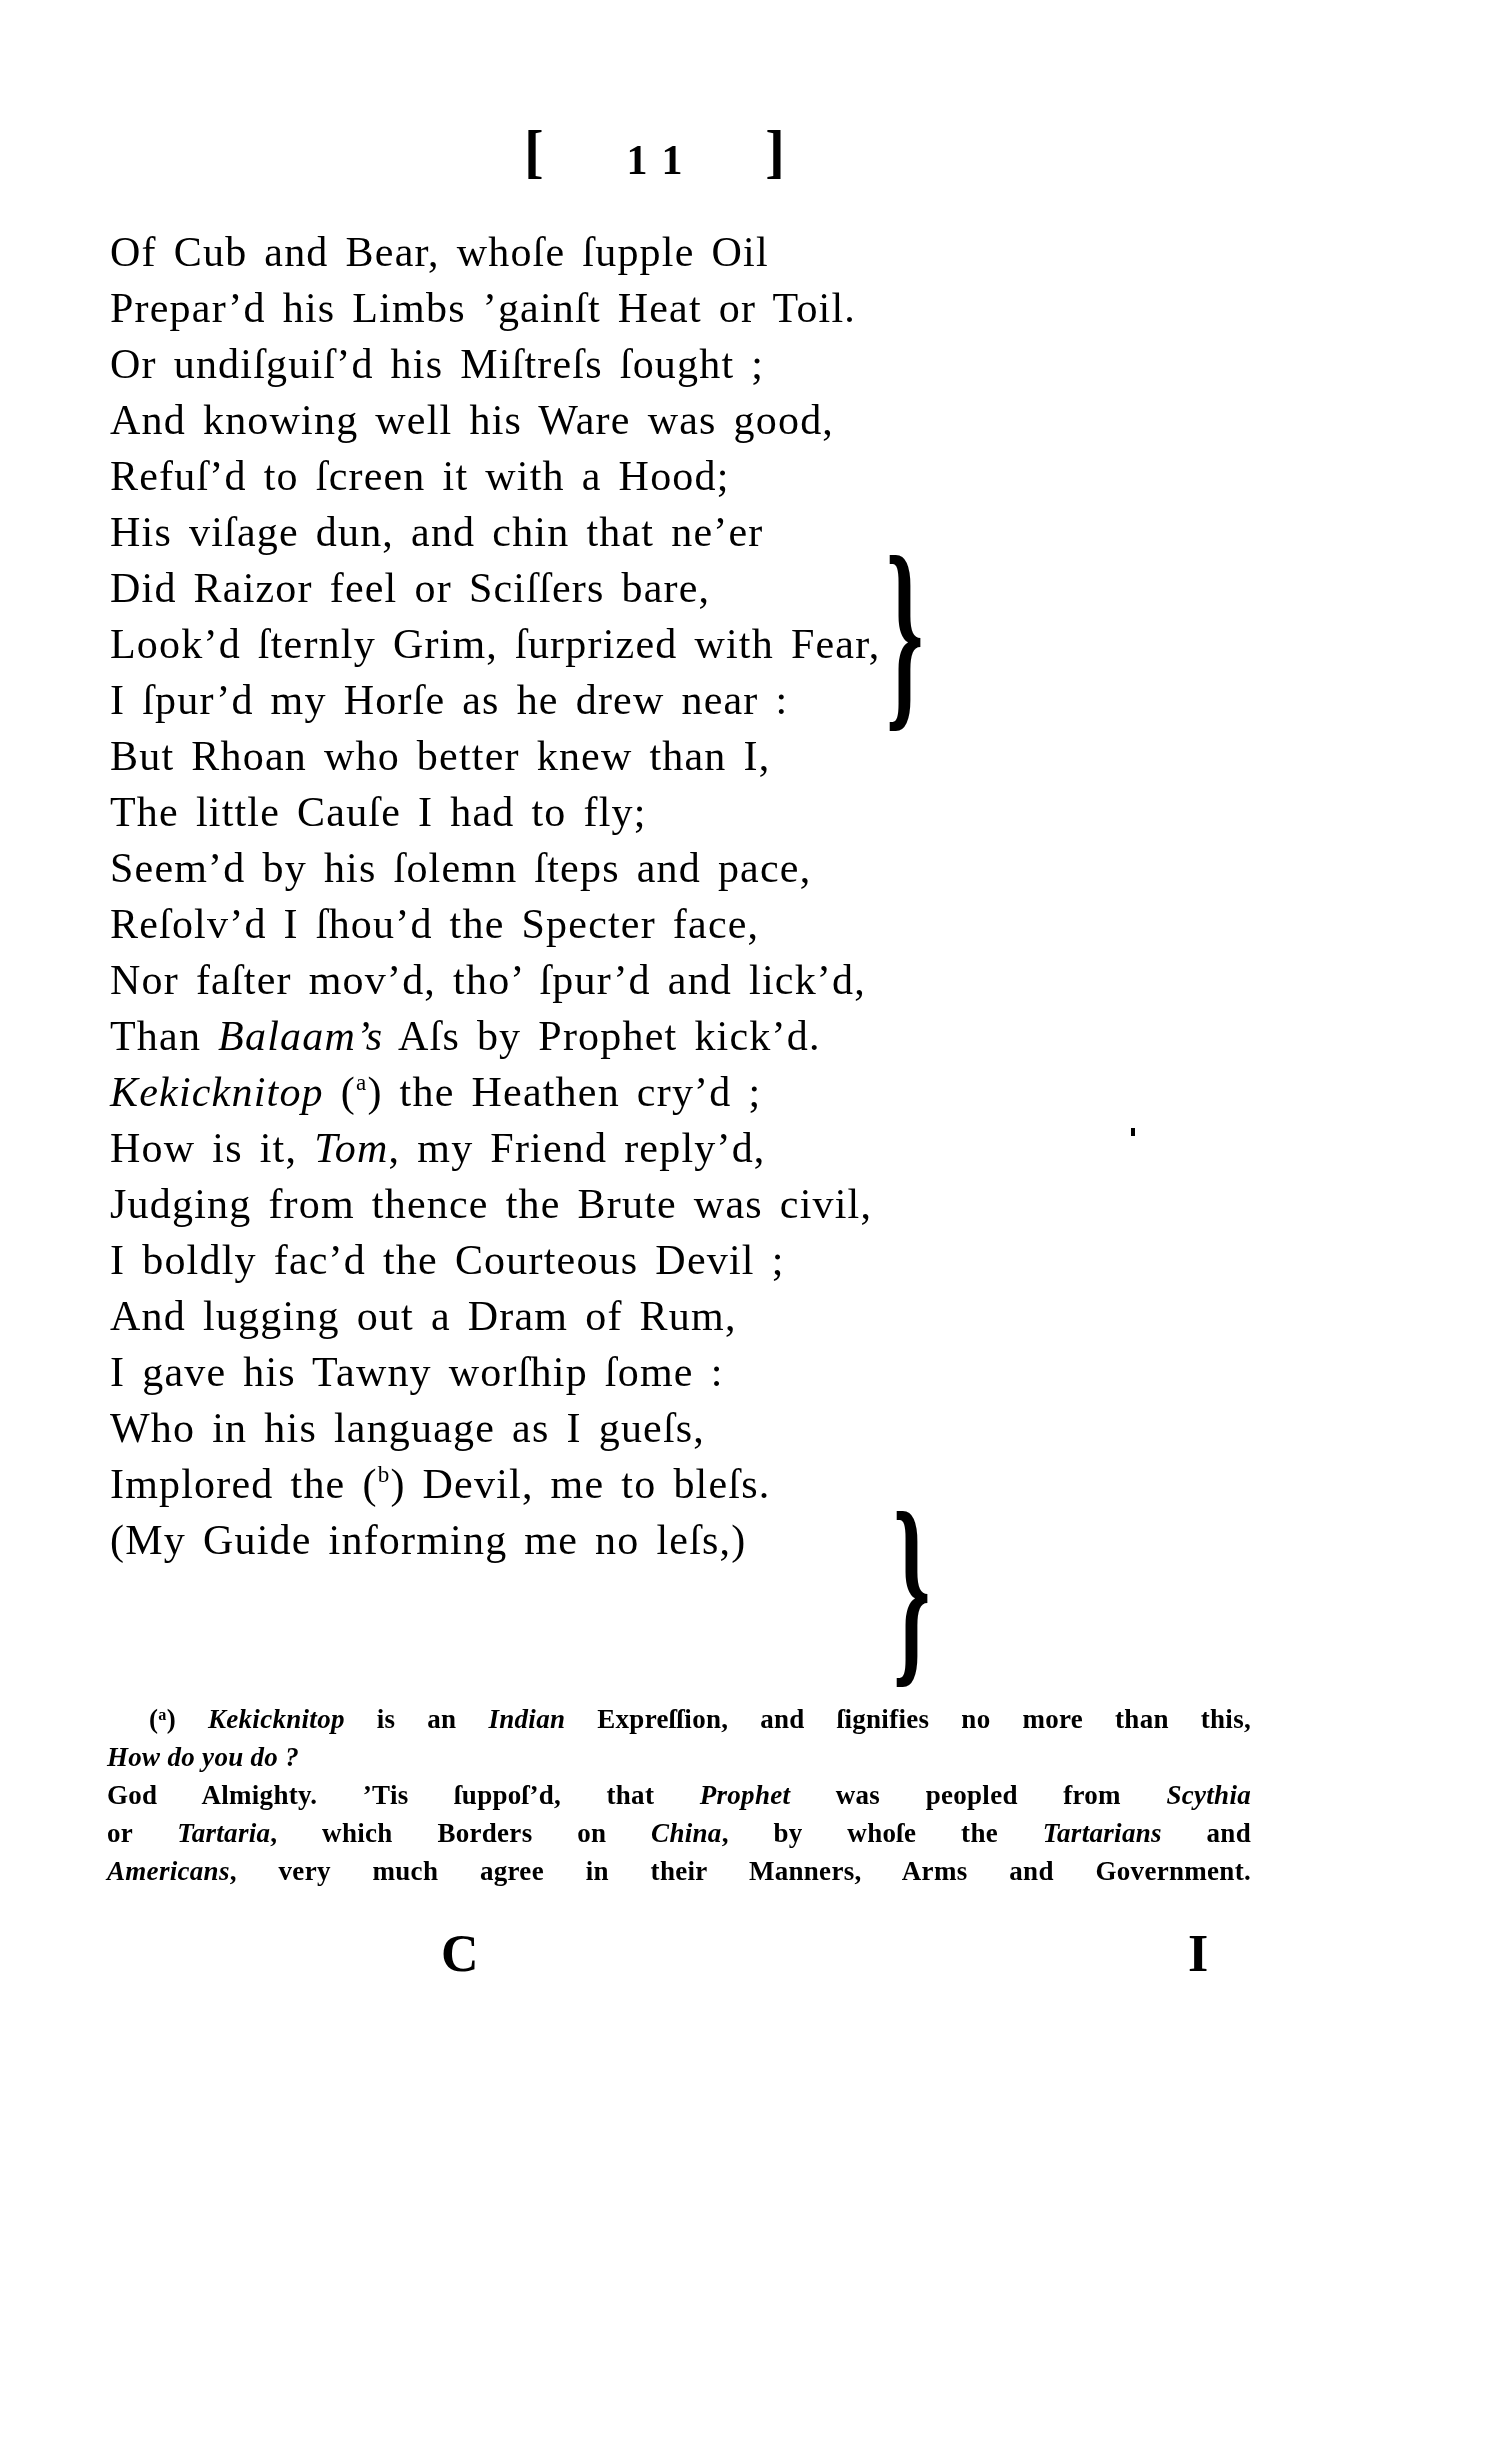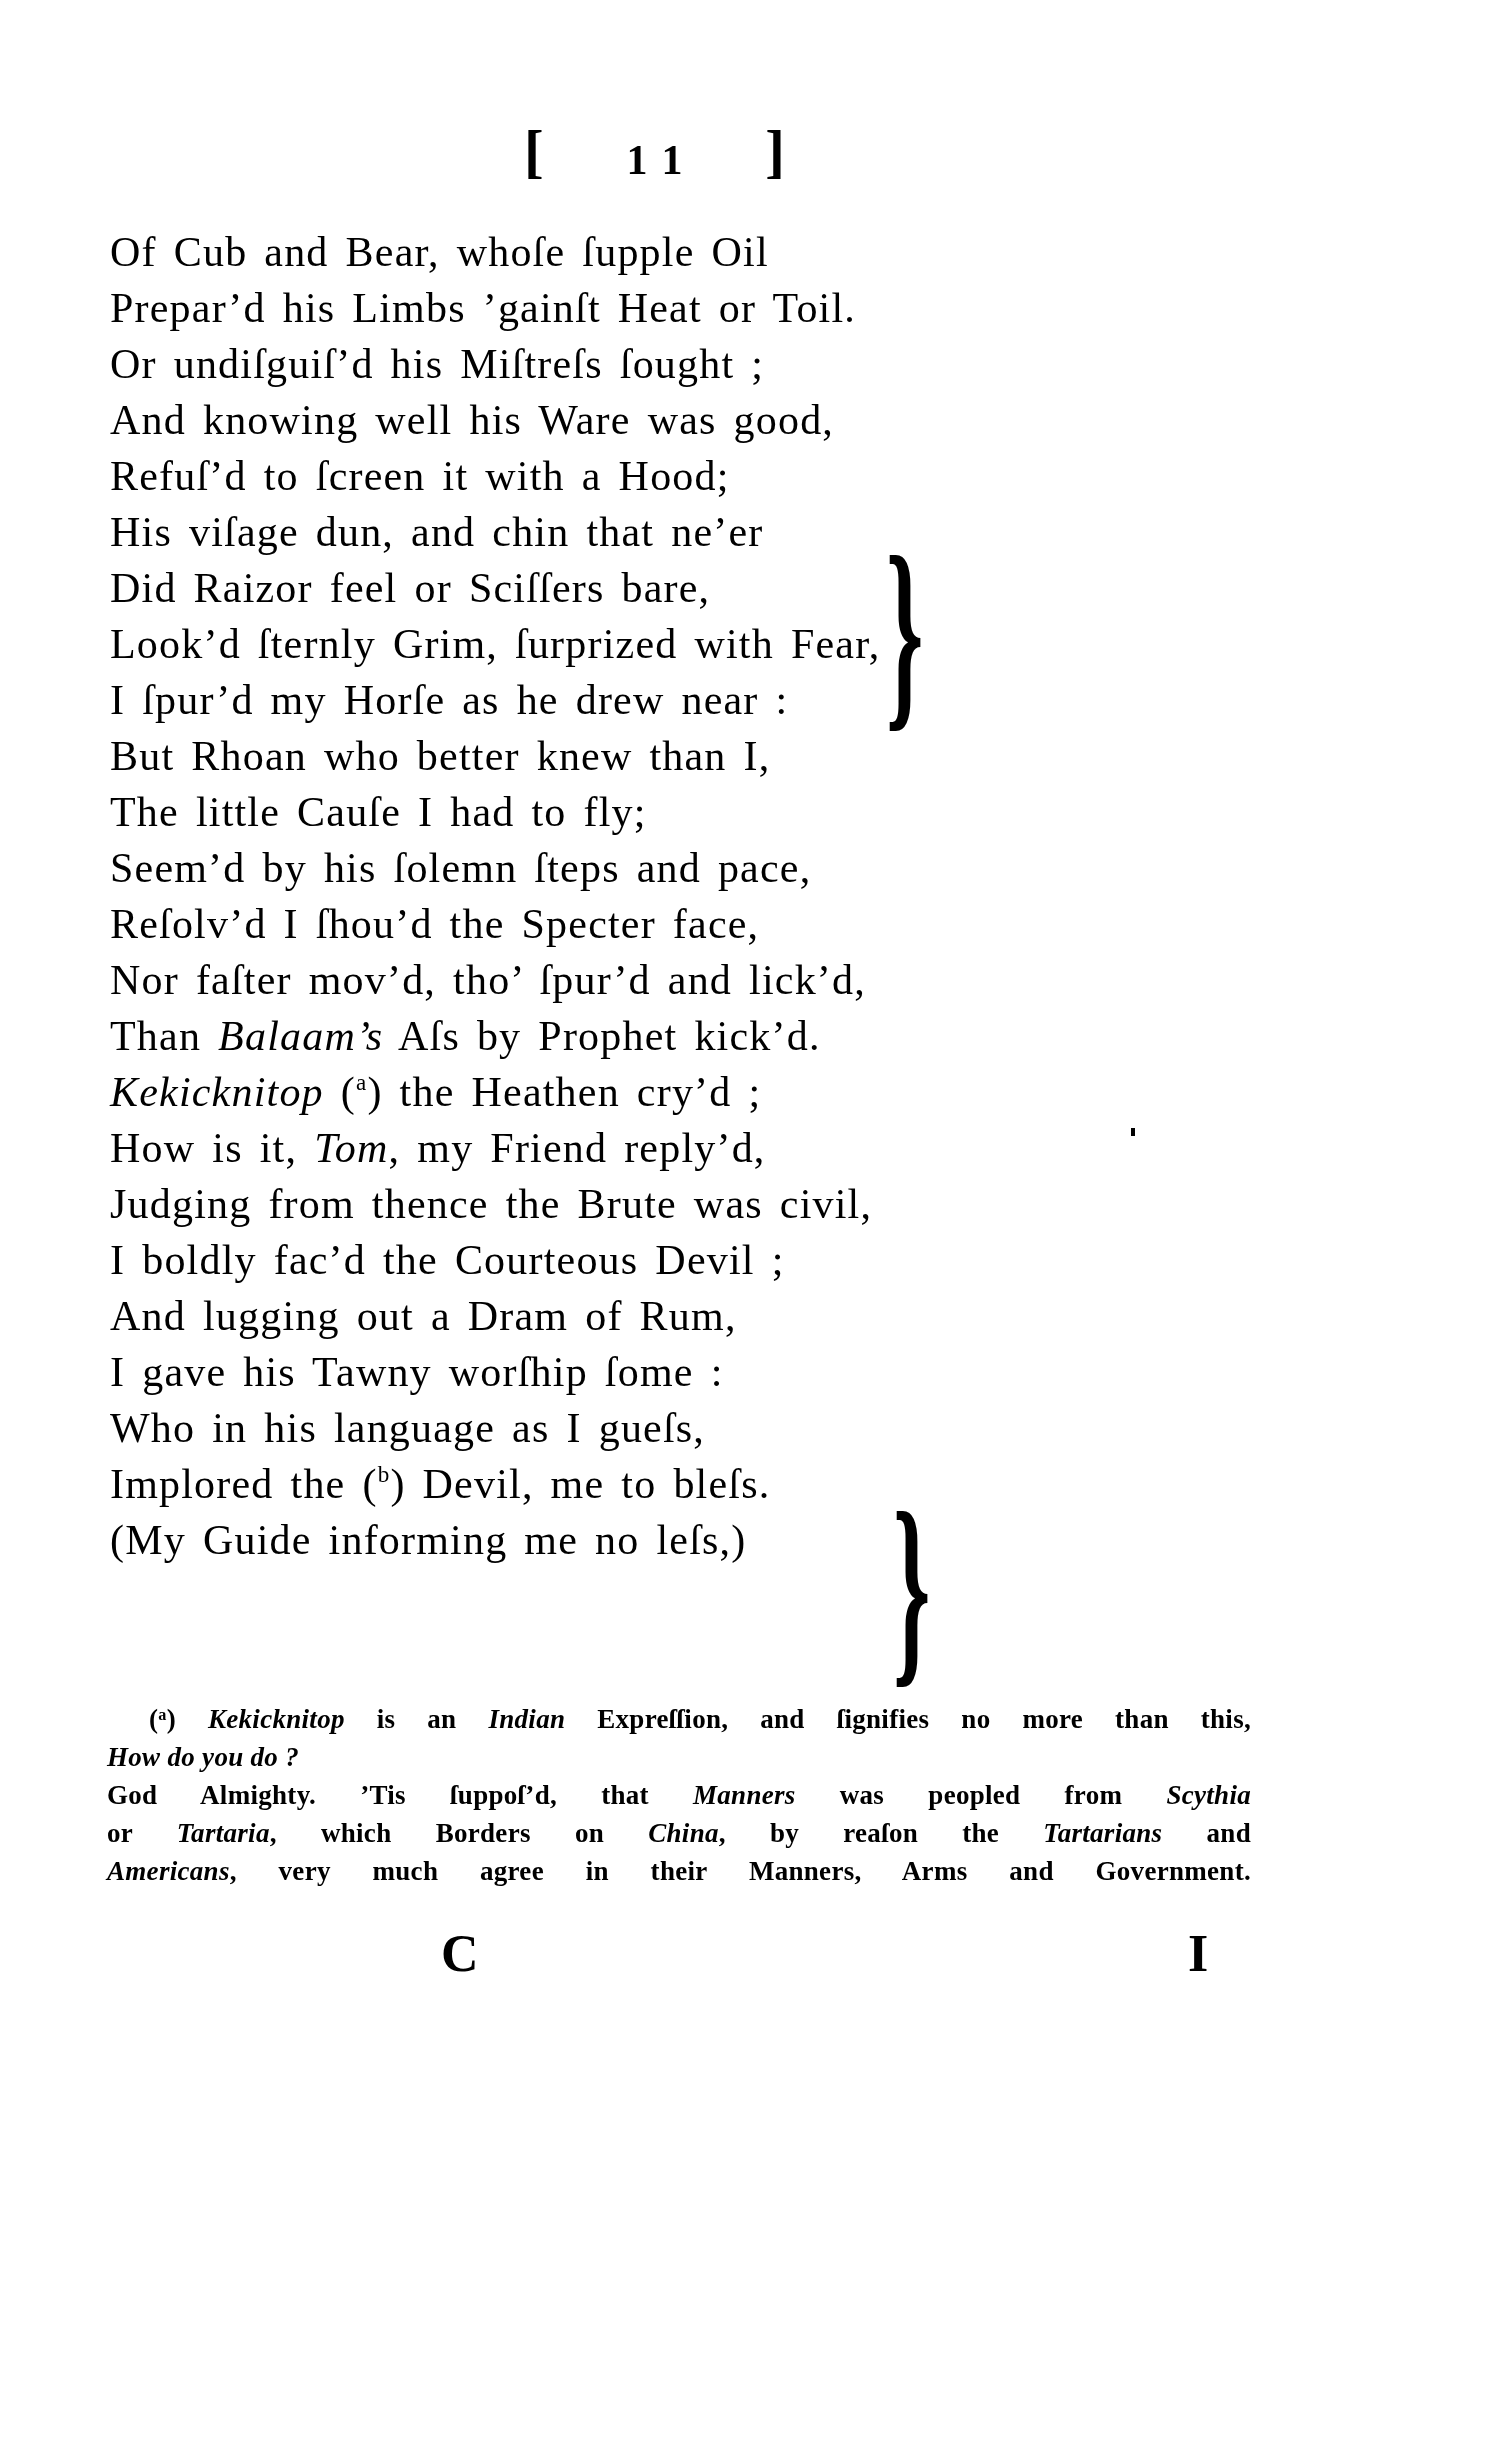--- a/index.html
+++ b/index.html
@@ -166,22 +166,22 @@
       <div class="poem-line"><span>Implored the (</span><span class="sup">b</span><span>) Devil, me to bleſs.</span></div>
       <div class="poem-line"><span>(My Guide informing me no leſs,)</span></div>
     </div>
 
   <span class="brace brace-1">}</span>
   <span class="brace brace-2">}</span>
 
   <div class="footnotes">
       <div class="fn-line justify indent"><span>(</span><span class="sup">a</span><span>) </span><span class="it">Kekicknitop</span><span> is an </span><span class="it">Indian</span><span> Expreſſion, and ſignifies no more than this,</span></div>
       <div class="fn-line"><span class="it">How do you do ?</span></div>
-      <div class="fn-line justify"><span>God Almighty. ’Tis ſuppoſ’d, that </span><span class="it">Manners</span><span> was peopled from </span><span class="it">Scythia</span></div>
-      <div class="fn-line justify"><span>or </span><span class="it">Tartaria</span><span>, which Borders on </span><span class="it">China</span><span>, by reaſon the </span><span class="it">Tartarians</span><span> and</span></div>
+      <div class="fn-line justify"><span>God Almighty. ’Tis ſuppoſ’d, that </span><span class="it">Prophet</span><span> was peopled from </span><span class="it">Scythia</span></div>
+      <div class="fn-line justify"><span>or </span><span class="it">Tartaria</span><span>, which Borders on </span><span class="it">China</span><span>, by whoſe the </span><span class="it">Tartarians</span><span> and</span></div>
       <div class="fn-line justify"><span class="it">Americans</span><span>, very much agree in their Manners, Arms and Government.</span></div>
     </div>
 
   <span class="signature">C</span>
   <span class="catchword">I</span>
 
   <div class="ink-artifact"></div>
 
 </div>
 

